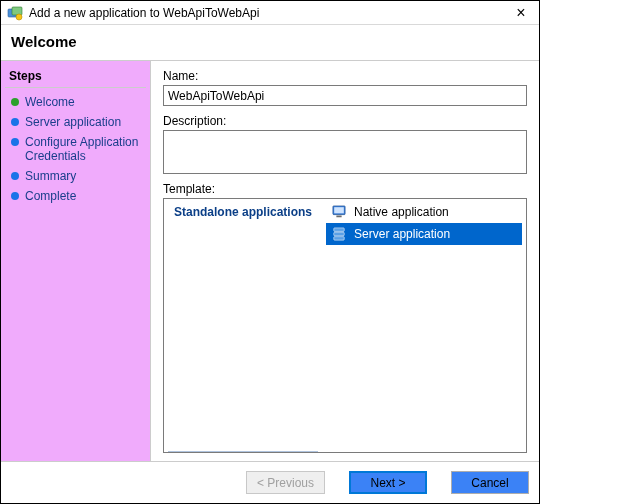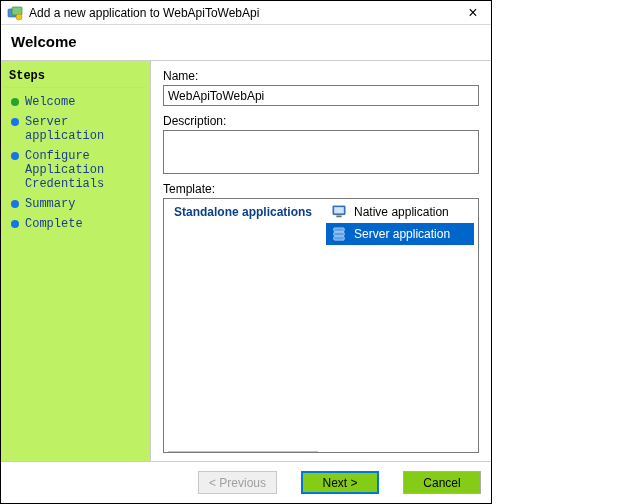--- a/index.html
+++ b/index.html
@@ -1,46 +1,46 @@
 <!DOCTYPE html>
 <html><head>
   <meta charset="utf-8">
   <style>
     * { box-sizing: border-box; margin: 0; padding: 0; }
     html, body { width: 620px; height: 504px; font-family: "Segoe UI", Tahoma, sans-serif; font-size: 12px; background: #fff; }
-    .outer { width: 492px; height: 504px; border: 1px solid #000; position: relative; display: flex; flex-direction: column; }
+    .outer { width: 540px; height: 504px; border: 1px solid #000; position: relative; display: flex; flex-direction: column; }
     .titlebar { height: 24px; display: flex; align-items: center; padding: 0 6px; border-bottom: 1px solid #d9d9d9; }
     .titlebar .icon { width: 16px; height: 16px; margin-right: 6px; }
     .titlebar .title { flex: 1; font-size: 12px; color: #000; }
     .titlebar .close { font-size: 16px; width: 24px; text-align: center; cursor: pointer; font-family: Arial, sans-serif; }
     .header { padding: 8px 10px 10px 10px; }
     .header .heading { font-size: 15px; font-weight: bold; color: #000; }
     .body { flex: 1; display: flex; border-top: 1px solid #ccc; overflow: hidden; }
-    .sidebar { width: 150px; border-right: 1px solid #ccc; padding: 6px 4px; background: #bef264; font-family: Liberation Mono, monospace; }
+    .sidebar { width: 150px; border-right: 1px solid #ccc; padding: 6px 4px; background: #f0abfc; }
     .sidebar-title { font-weight: bold; font-size: 12px; padding: 2px 4px 4px 4px; border-bottom: 1px solid #ccc; margin-bottom: 4px; }
     .step { display: flex; align-items: flex-start; padding: 3px 4px; font-size: 12px; color: #1a3e8b; cursor: pointer; line-height: 14px; }
     .step .bullet { width: 8px; height: 8px; border-radius: 50%; margin: 3px 6px 0 2px; flex-shrink: 0; }
     .step .bullet.current { background: #2ca02c; }
     .step .bullet.pending { background: #1a73e8; }
     .step span { flex: 1; }
     .main { flex: 1; padding: 8px 12px 8px 12px; display: flex; flex-direction: column; }
     .field-label { font-size: 12px; color: #000; margin-bottom: 2px; }
     .text-input { width: 100%; height: 21px; border: 1px solid #7a7a7a; padding: 2px 4px; font-size: 12px; font-family: inherit; }
     .textarea { width: 100%; height: 44px; border: 1px solid #7a7a7a; padding: 2px 4px; font-size: 12px; font-family: inherit; resize: none; }
     .gap { height: 8px; }
     .template-box { border: 1px solid #7a7a7a; flex: 1; display: flex; flex-direction: row; overflow: hidden; }
     .group-hdr { color: #0b3f87; font-size: 12px; padding: 4px 6px 2px 6px; border-bottom: 1px solid #b0c4de; margin: 2px 4px 0 4px; font-weight: 600; }
     .tmpl-list { flex: 1; padding: 2px 4px; }
     .tmpl-item { display: flex; align-items: center; height: 22px; padding: 0 4px; cursor: pointer; font-size: 12px; }
     .tmpl-item.selected { background: #0066cc; color: #fff; }
     .tmpl-item .ticon { width: 18px; height: 16px; margin-right: 6px; display: flex; align-items: center; justify-content: center; }
     .more-wrap { padding: 4px; }
     .more-btn { height: 22px; padding: 0 10px; border: 1px solid #adadad; background: #e1e1e1; font-size: 12px; cursor: pointer; font-family: inherit; }
     .footer { height: 42px; border-top: 1px solid #ccc; display: flex; align-items: center; justify-content: flex-end; gap: 24px; padding: 0 10px; }
-    .btn { min-width: 78px; height: 23px; border: 1px solid #adadad; background: #84cc16; font-size: 12px; cursor: pointer; font-family: inherit; padding: 0 10px; }
+    .btn { min-width: 78px; height: 23px; border: 1px solid #adadad; background: #3b82f6; font-size: 12px; cursor: pointer; font-family: inherit; padding: 0 10px; }
     .btn.default { border: 1px solid #0078d7; box-shadow: inset 0 0 0 1px #0078d7; }
     .btn:disabled { color: #a0a0a0; background: #efefef; border-color: #c8c8c8; cursor: default; }
   </style>
 </head>
 <body>
 
 <div class="outer">
 
   <div class="titlebar">
     <span class="icon">

